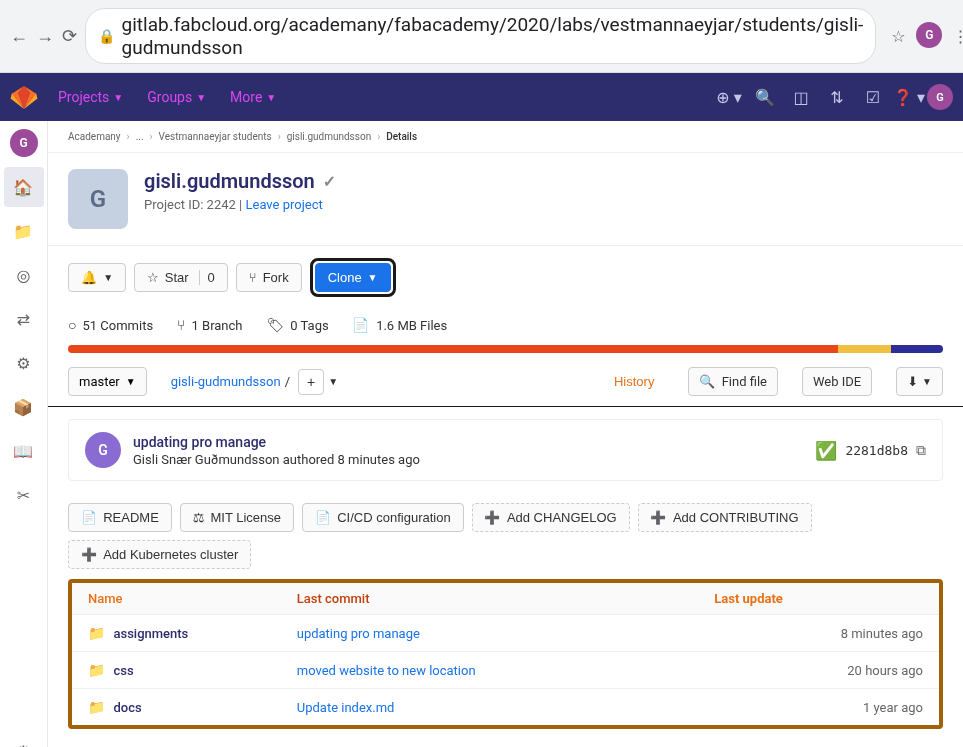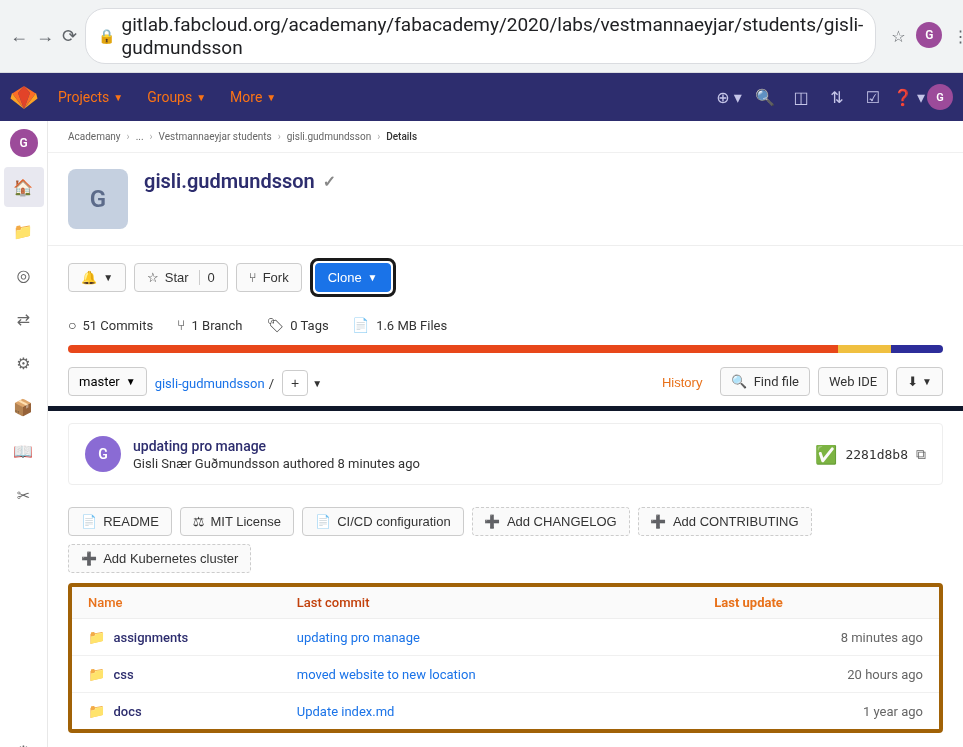--- a/index.html
+++ b/index.html
@@ -12,21 +12,21 @@
     .address-bar { flex: 1; background: #fff; border: 1px solid #dadce0; border-radius: 20px; padding: 4px 12px; font-size: 13px; color: #202124; display: flex; align-items: center; gap: 6px; }
     .address-bar .lock-icon { color: #5f6368; font-size: 14px; }
     .address-text { color: #202124; font-size: 19px; }
     .browser-actions { display: flex; gap: 4px; }
     .browser-action-btn { background: none; border: none; cursor: pointer; color: #5f6368; font-size: 16px; width: 28px; height: 28px; display: flex; align-items: center; justify-content: center; border-radius: 50%; }
     .avatar-circle { width: 26px; height: 26px; border-radius: 50%; background: #9c4b9a; color: #fff; font-size: 12px; display: flex; align-items: center; justify-content: center; font-weight: 600; }
 
     
     .gitlab-nav { background: #2d2d6e; display: flex; align-items: center; padding: 0 10px; height: 48px; }
     .gitlab-logo { width: 28px; height: 28px; margin-right: 8px; }
-    .nav-item { color: #f97316; font-size: 14px; padding: 0 12px; height: 48px; display: flex; align-items: center; cursor: pointer; gap: 4px; }
+    .nav-item { color: #d946ef; font-size: 14px; padding: 0 12px; height: 48px; display: flex; align-items: center; cursor: pointer; gap: 4px; }
     .nav-spacer { flex: 1; }
     .nav-icon-btn { color: #c5c5e8; width: 36px; height: 36px; display: flex; align-items: center; justify-content: center; cursor: pointer; font-size: 16px; border-radius: 4px; }
     .nav-avatar { width: 26px; height: 26px; border-radius: 50%; background: #9c4b9a; color: #fff; font-size: 11px; display: flex; align-items: center; justify-content: center; font-weight: 600; cursor: pointer; }
 
     
     .main-layout { display: flex; }
     .sidebar { width: 48px; background: #fff; border-right: 1px solid #e8e8e8; display: flex; flex-direction: column; align-items: center; padding: 8px 0; min-height: 660px; }
     .sidebar-item { width: 40px; height: 40px; display: flex; align-items: center; justify-content: center; color: #666; cursor: pointer; border-radius: 4px; margin: 2px 0; font-size: 16px; }
     .sidebar-item.active { color: #292961; background: #e8e8f0; }
     .sidebar-avatar { width: 28px; height: 28px; border-radius: 50%; background: #9c4b9a; color: #fff; font-size: 12px; display: flex; align-items: center; justify-content: center; font-weight: 600; cursor: pointer; }
@@ -55,21 +55,21 @@
     
     .stats-bar { padding: 8px 20px; display: flex; align-items: center; gap: 24px; font-size: 13px; color: #333; }
     .stat-item { display: flex; align-items: center; gap: 6px; cursor: pointer; text-decoration: none; color: #333; }
     .stat-icon { font-size: 14px; }
 
     
     .progress-bar { margin: 4px 20px; height: 8px; background: #eee; border-radius: 4px; overflow: hidden; display: flex; }
     .progress-segment { height: 100%; }
 
     
-    .branch-bar { padding: 10px 20px; display: flex; align-items: flex-end; gap: 8px; border-bottom: 5px solid #0f172a; }
+    .branch-bar { padding: 10px 20px; display: flex; align-items: center; gap: 24px; border-bottom: 1px solid #0f172a; }
     .branch-select { padding: 6px 10px; border: 1px solid #ccc; border-radius: 4px; background: #fafafa; cursor: pointer; font-size: 13px; display: flex; align-items: center; gap: 6px; }
     .branch-path { font-size: 13px; color: #333; display: flex; align-items: center; gap: 4px; }
     .branch-path a { color: #1a73e8; text-decoration: none; }
     .branch-spacer { flex: 1; }
     .history-btn { color: #e8711a; font-size: 13px; cursor: pointer; background: none; border: none; padding: 6px 10px; }
     .find-file-btn { display: flex; align-items: center; gap: 6px; padding: 6px 10px; border: 1px solid #ccc; border-radius: 4px; background: #fafafa; cursor: pointer; font-size: 13px; color: #333; }
     .web-ide-btn { padding: 6px 10px; border: 1px solid #ccc; border-radius: 4px; background: #fafafa; cursor: pointer; font-size: 13px; color: #333; }
     .download-btn { padding: 6px 10px; border: 1px solid #ccc; border-radius: 4px; background: #fafafa; cursor: pointer; font-size: 13px; color: #333; display: flex; align-items: center; gap: 4px; }
 
     
@@ -189,20 +189,25 @@
       <span class="breadcrumb-current">Details</span>
     </div>
 
     <div class="project-header">
       <div class="project-avatar">G</div>
       <div class="project-info">
         <h1>
           <span>gisli.gudmundsson</span>
           <span class="verified-icon">✓</span>
         </h1>
+        <div class="project-meta">
+          <span>Project ID: 2242</span>
+          <span> | </span>
+          <a href="#">Leave project</a>
+        </div>
       </div>
     </div>
 
     <div class="action-bar">
       <button class="btn">
         <span>🔔</span>
         <span class="chevron">▼</span>
       </button>
       <button class="btn">
         <span>☆</span>

